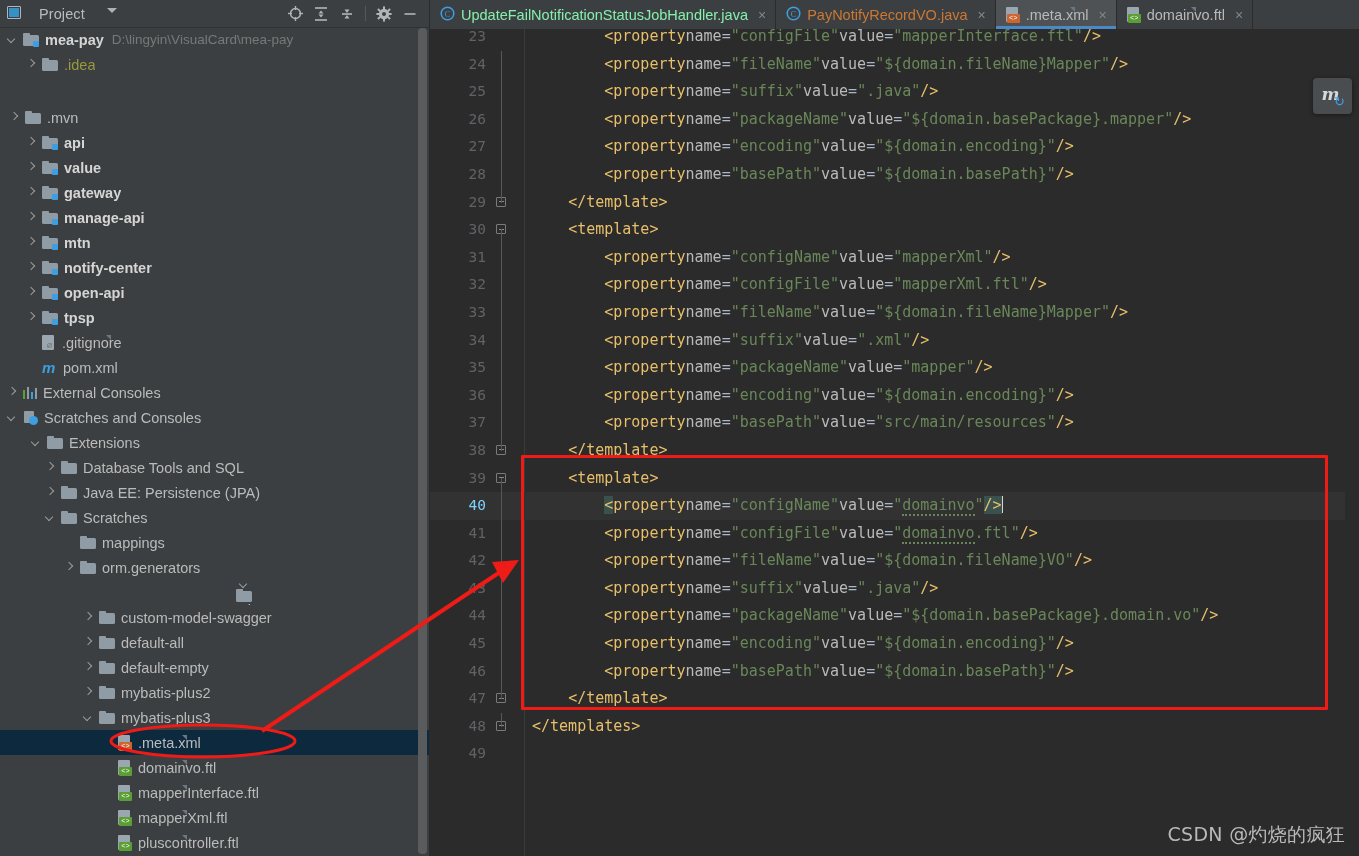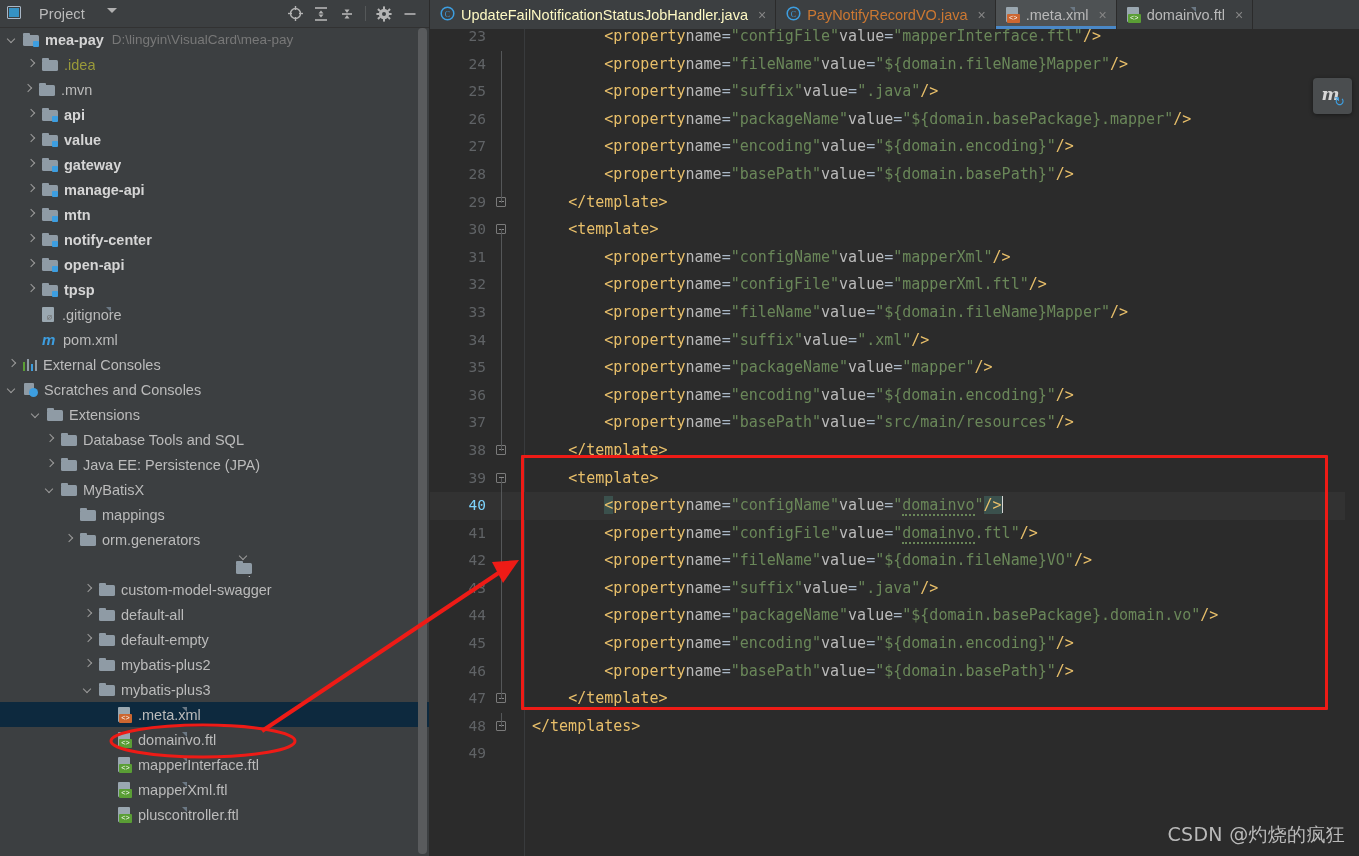--- a/index.html
+++ b/index.html
@@ -295,21 +295,21 @@
         <div class="node" style="padding-left: 27px;">
           <span class="arrow right"></span>
           <span class="ico">
             <span class="folder">
               <span class="ftab"></span>
               <span class="fbody"></span>
             </span>
           </span>
           <span class="lbl excluded">.idea</span>
         </div>
-        <div class="node" style="padding-left: 24px;">
+        <div class="node" style="padding-left: 10px; margin-top: 28px;">
           <span class="arrow right"></span>
           <span class="ico">
             <span class="folder">
               <span class="ftab"></span>
               <span class="fbody"></span>
             </span>
           </span>
           <span class="lbl">.mvn</span>
         </div>
         <div class="node" style="padding-left: 27px;">
@@ -471,21 +471,21 @@
           <span class="lbl">Java EE: Persistence (JPA)</span>
         </div>
         <div class="node" style="padding-left: 46px;">
           <span class="arrow down"></span>
           <span class="ico">
             <span class="folder">
               <span class="ftab"></span>
               <span class="fbody"></span>
             </span>
           </span>
-          <span class="lbl">MyBatisX</span>
+          <span class="lbl">Scratches</span>
         </div>
         <div class="node" style="padding-left: 65px;">
           <span class="arrow"></span>
           <span class="ico">
             <span class="folder">
               <span class="ftab"></span>
               <span class="fbody"></span>
             </span>
           </span>
           <span class="lbl">mappings</span>
@@ -623,21 +623,21 @@
   </div>
 
   <div id="editor-area">
 
     <div class="tabbar" id="tabbar">
         <div class="tab">
           <span><svg width="15" height="15" viewBox="0 0 15 15">
               <circle cx="7.5" cy="7.5" r="6.3" fill="none" stroke="#3d9ee0" stroke-width="1.5"></circle>
               <text x="7.5" y="11" font-size="8" fill="#3d9ee0" text-anchor="middle" font-family="Liberation Serif,serif">C</text>
             </svg></span>
-          <span class="tname" style="color: #fef9c3;">UpdateFailNotificationStatusJobHandler.java</span>
+          <span class="tname" style="color: #86efac;">UpdateFailNotificationStatusJobHandler.java</span>
           <span class="tclose">×</span>
         </div>
         <div class="tab">
           <span><svg width="15" height="15" viewBox="0 0 15 15">
               <circle cx="7.5" cy="7.5" r="6.3" fill="none" stroke="#3d9ee0" stroke-width="1.5"></circle>
               <text x="7.5" y="11" font-size="8" fill="#3d9ee0" text-anchor="middle" font-family="Liberation Serif,serif">C</text>
             </svg></span>
           <span class="tname" style="color: rgb(204, 120, 50);">PayNotifyRecordVO.java</span>
           <span class="tclose">×</span>
         </div>

